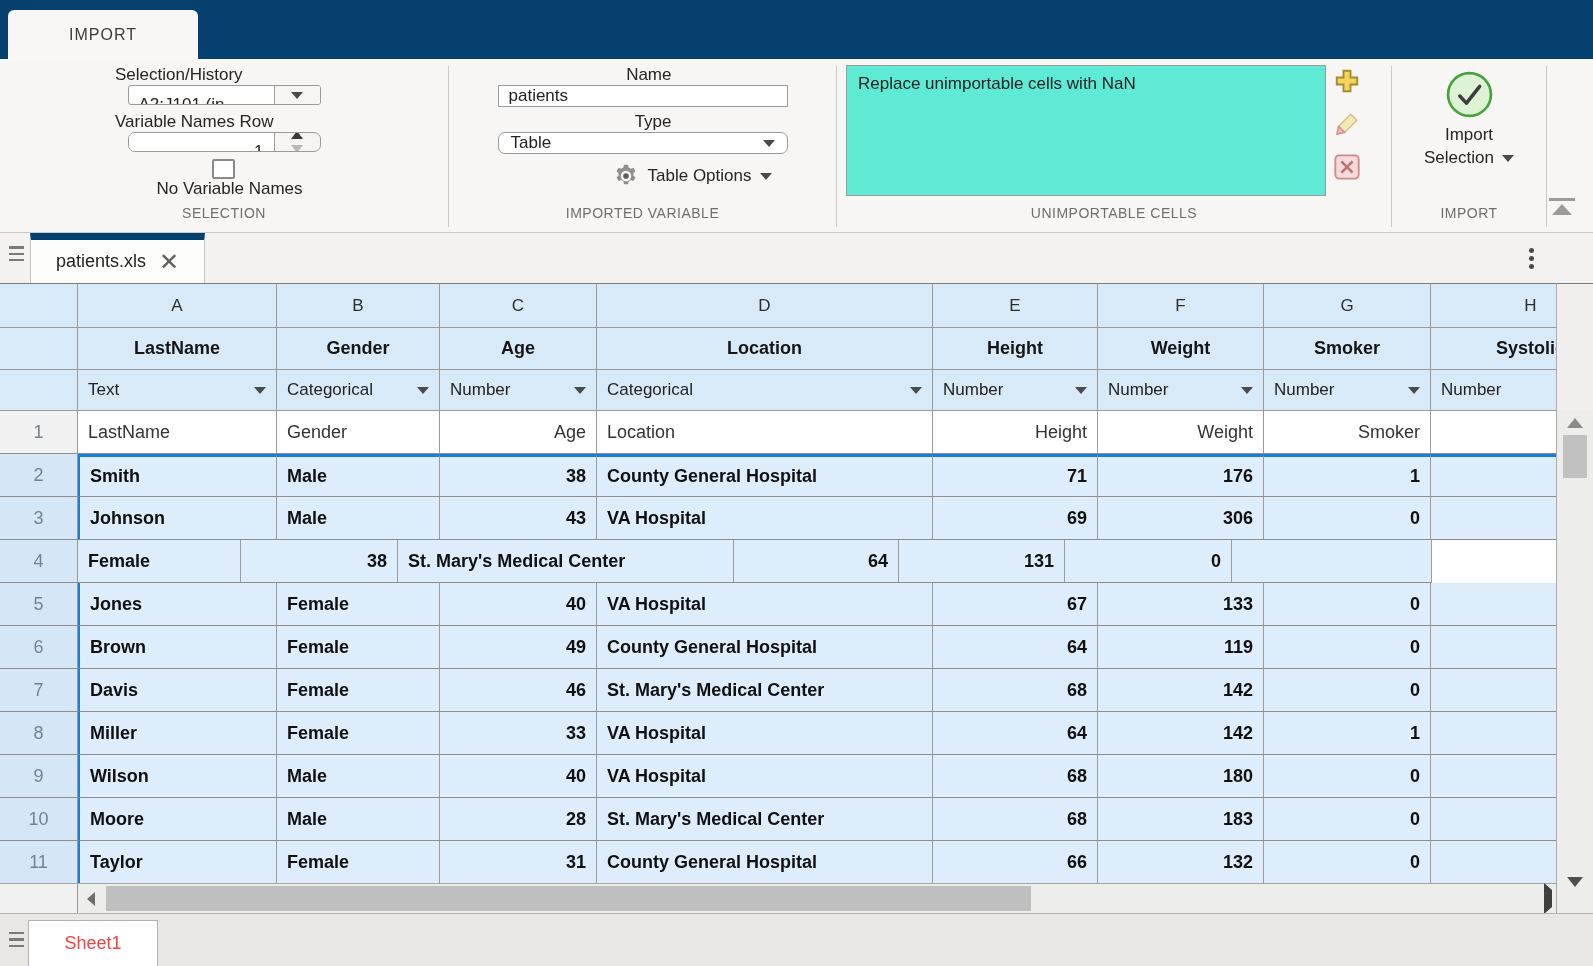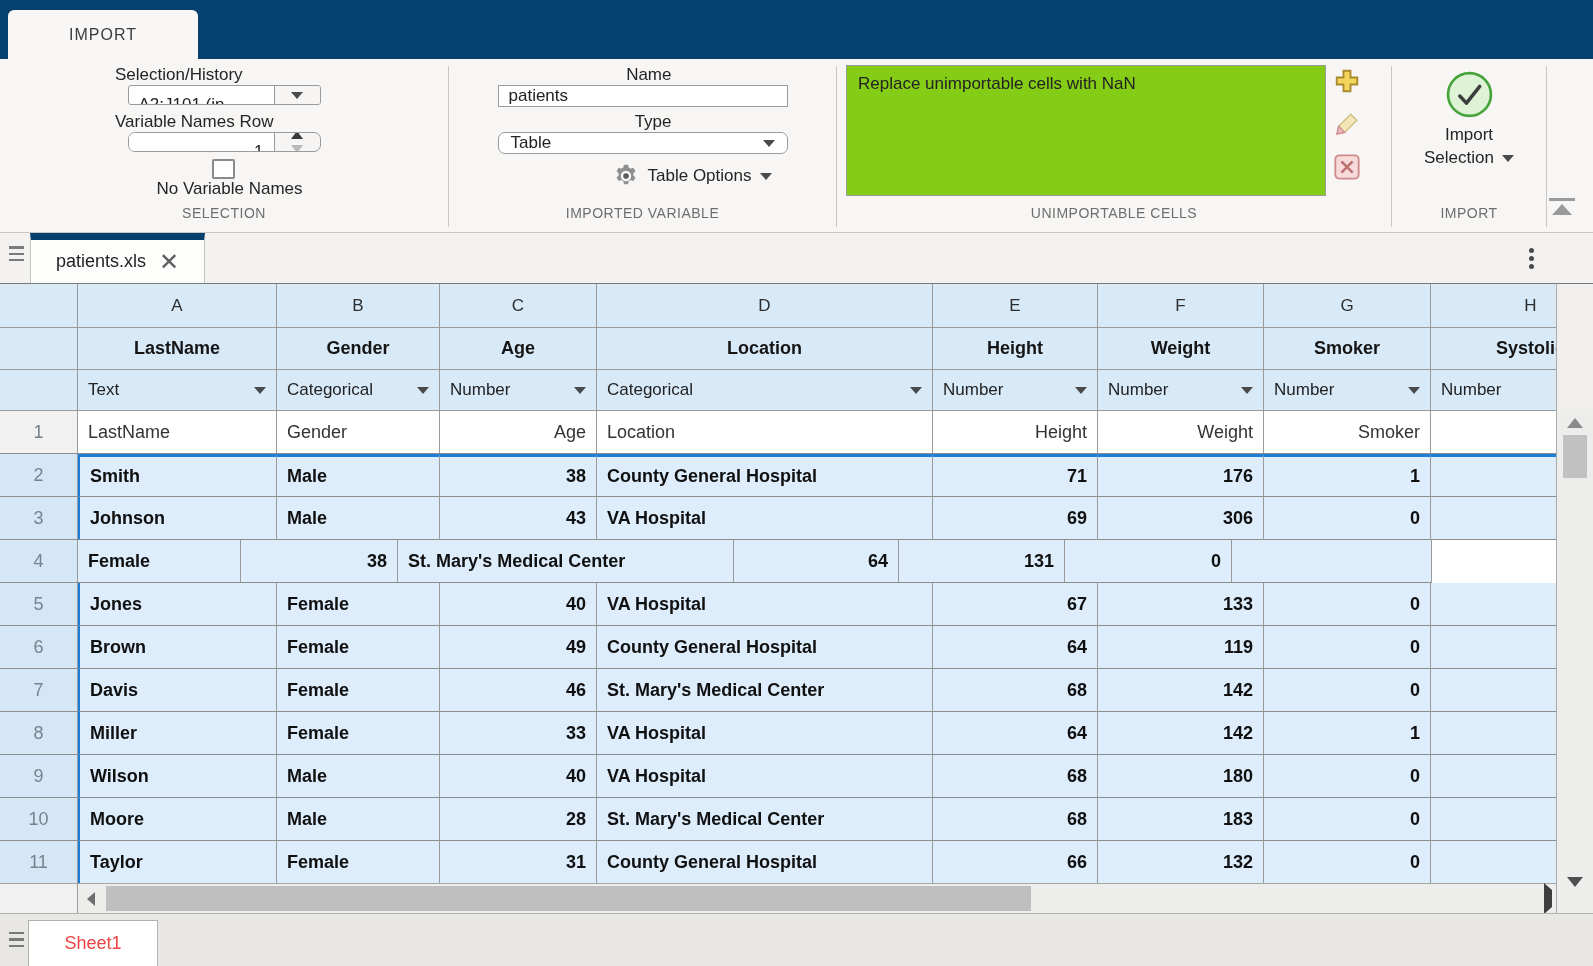--- a/index.html
+++ b/index.html
@@ -39,21 +39,21 @@
   .sec-imported { width:387px; }
   .sec-imported .lab { width:86px; text-align:right; padding-right:14px; }
   .text-input { width:290px; height:40px; border:1px solid #9a9a9a; background:#fff; padding:0 10px; font-size:17px; color:#222; font-family:"Liberation Sans",sans-serif; }
   .select { width:290px; height:40px; border:1px solid #9a9a9a; border-radius:7px; background:#fff; display:flex; align-items:center; padding:0 12px; font-size:17px; color:#222; cursor:default; }
   .select .grow { flex:1; }
   .table-options { margin-left:100px; display:flex; align-items:center; gap:9px; height:34px; cursor:default; }
   .table-options span.tol { font-size:17px; color:#252525; }
 
   .sec-unimportable { width:554px; display:flex; flex-direction:column; }
   .unimp-wrap { flex:1; display:flex; padding:6px 0 0 9px; }
-  .listbox { width:480px; height:131px; border:1px solid #9a9a9a; background:#84cc16; padding:5px 0; }
+  .listbox { width:480px; height:131px; border:1px solid #9a9a9a; background:#5eead4; padding:5px 0; }
   .list-item { padding:3px 11px; font-size:17px; color:#232323; }
   .icon-stack { display:flex; flex-direction:column; align-items:center; gap:15px; margin-left:7px; margin-top:2px; }
   .icon-btn { width:28px; height:28px; cursor:pointer; }
 
   .sec-import { width:154px; display:flex; flex-direction:column; }
   .import-btn { flex:1; display:flex; flex-direction:column; align-items:center; padding-top:11px; cursor:pointer; }
   .import-btn .l1 { font-size:17px; color:#252525; margin-top:6px; }
   .import-btn .l2 { font-size:17px; color:#252525; display:flex; align-items:center; gap:8px; margin-top:3px; }
 
   .collapse-zone { flex:1; position:relative; }

